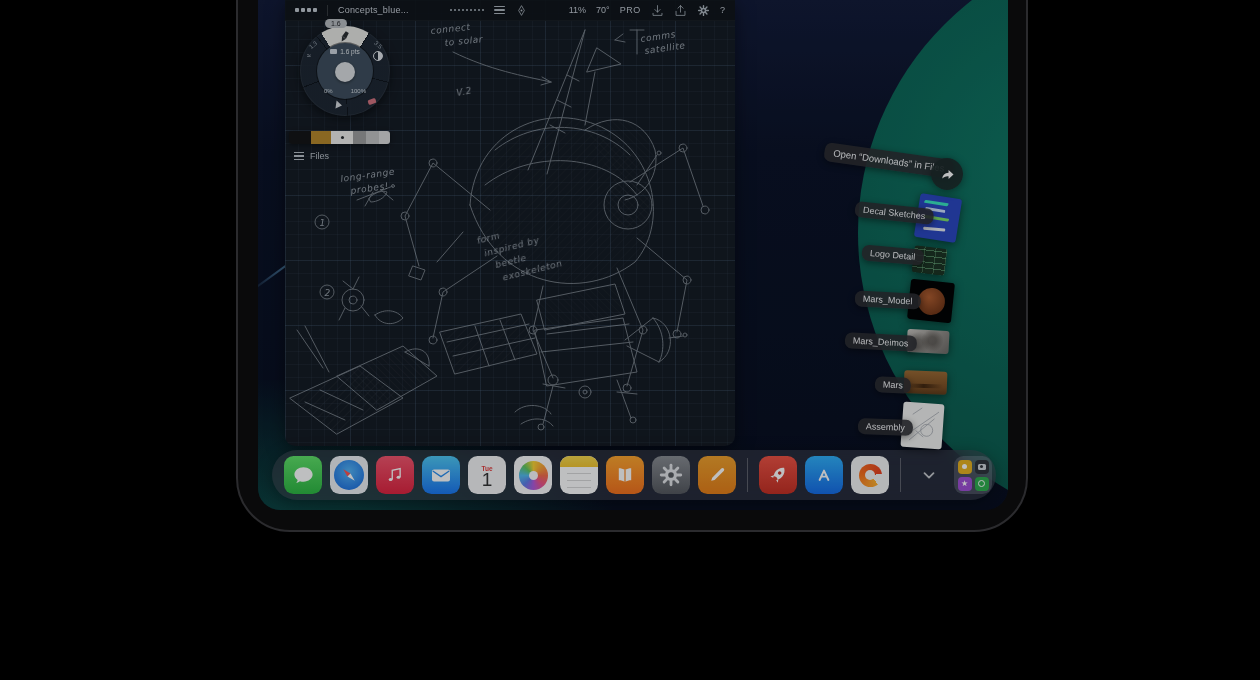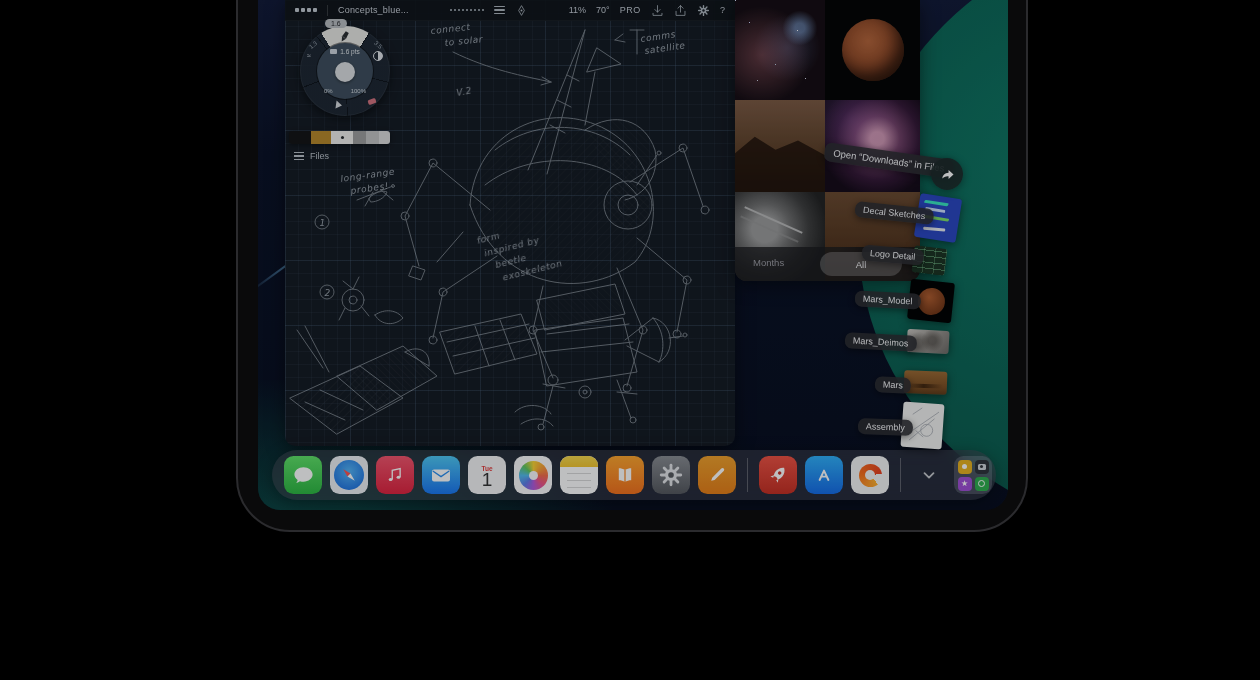--- a/index.html
+++ b/index.html
@@ -400,36 +400,20 @@
       <div class="layers">
         <span class="bars">
             <i></i>
             <i></i>
             <i></i>
           </span>
         <span>Files</span>
       </div>
     </div>
 
-    <div class="photos">
-      <div class="ph ph-neb1" style="left:0;top:0;width:90px;height:100px">
-          <i class="stars"></i>
-        </div>
-      <div class="ph ph-mars" style="left:90px;top:0;width:95px;height:100px">
-          <span class="mars-ball"></span>
-        </div>
-      <div class="ph ph-land" style="left:0;top:100px;width:90px;height:92px"></div>
-      <div class="ph ph-orion" style="left:90px;top:100px;width:95px;height:92px"></div>
-      <div class="ph ph-voy" style="left:0;top:192px;width:90px;height:89px"></div>
-      <div class="ph ph-rover" style="left:90px;top:192px;width:95px;height:89px"></div>
-      <div class="ph-bar">
-        <span class="ph-months">Months</span>
-        <span class="ph-all">All</span>
-      </div>
-    </div>
 
     <div class="dragl" style="left:566px;top:150px;transform:rotate(8deg)">
       <span class="dlabel" style="font-size:9.5px;padding:4px 9px">Open “Downloads” in Files</span>
     </div>
     <div class="share-badge">
       <svg width="17" height="17" viewBox="0 0 24 24">
           <path d="M13.5 9.5V5.8L20.5 12l-7 6.2v-3.8c-4.2-.3-6.8 1-9 3.3.6-4.6 3.4-7.7 9-8.2z" fill="#fff"></path>
         </svg>
     </div>
 

